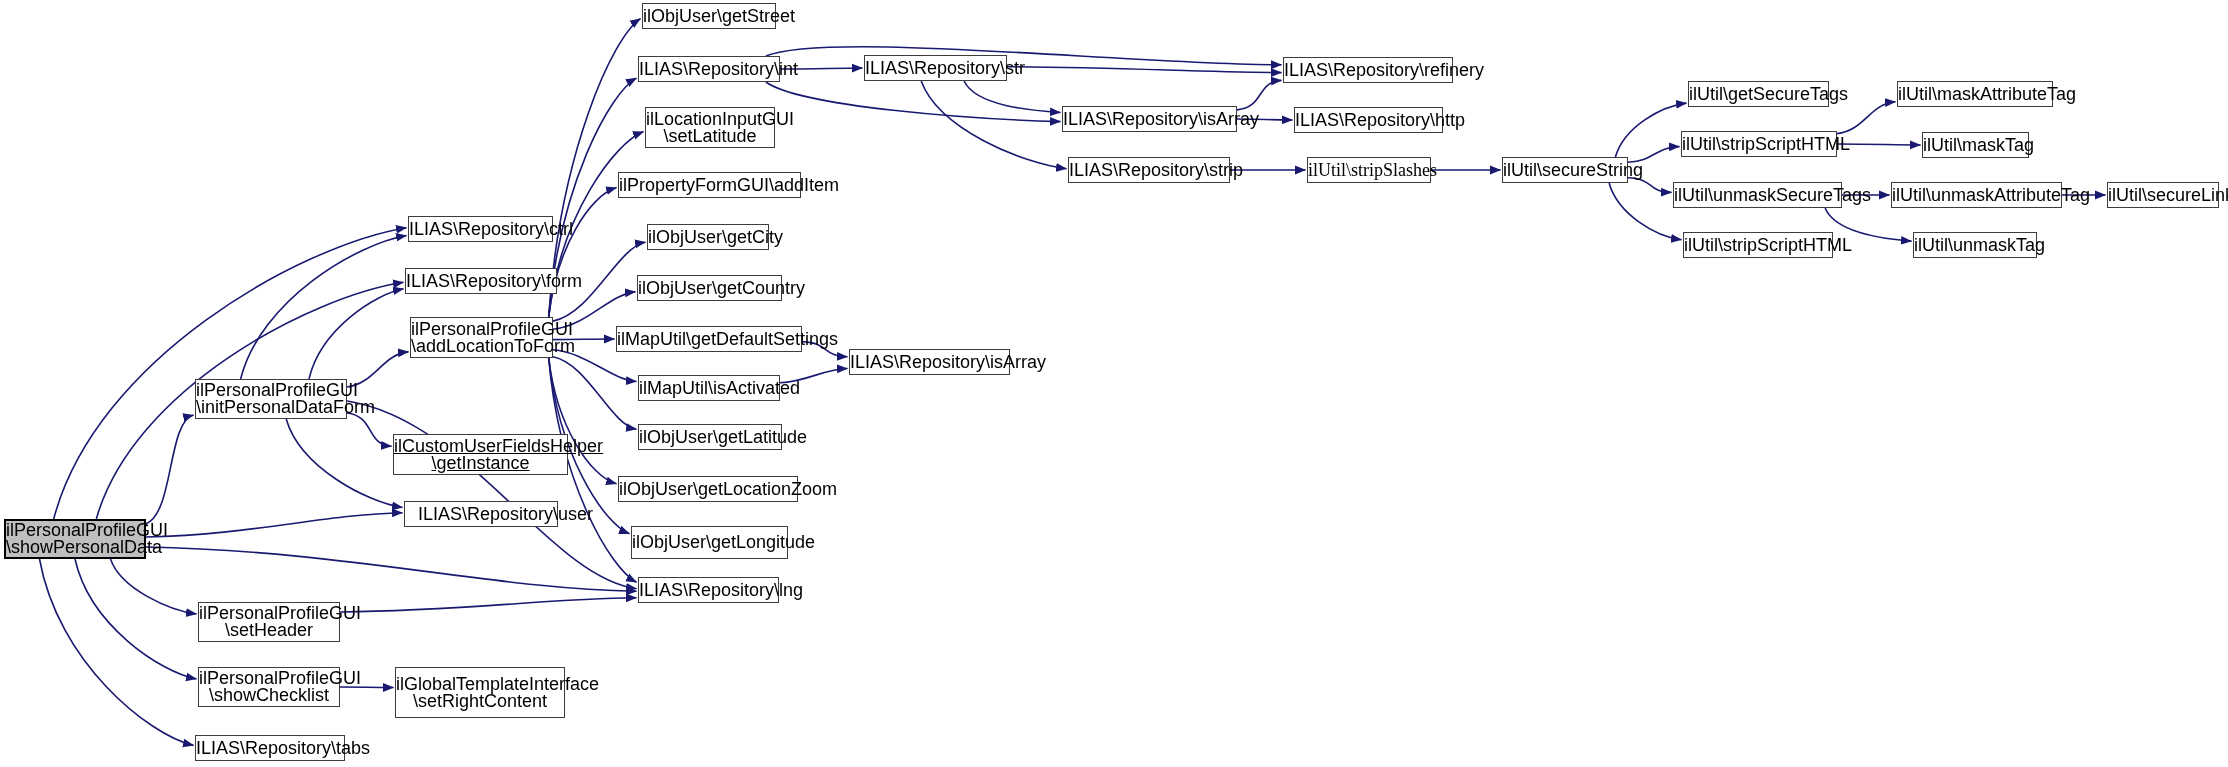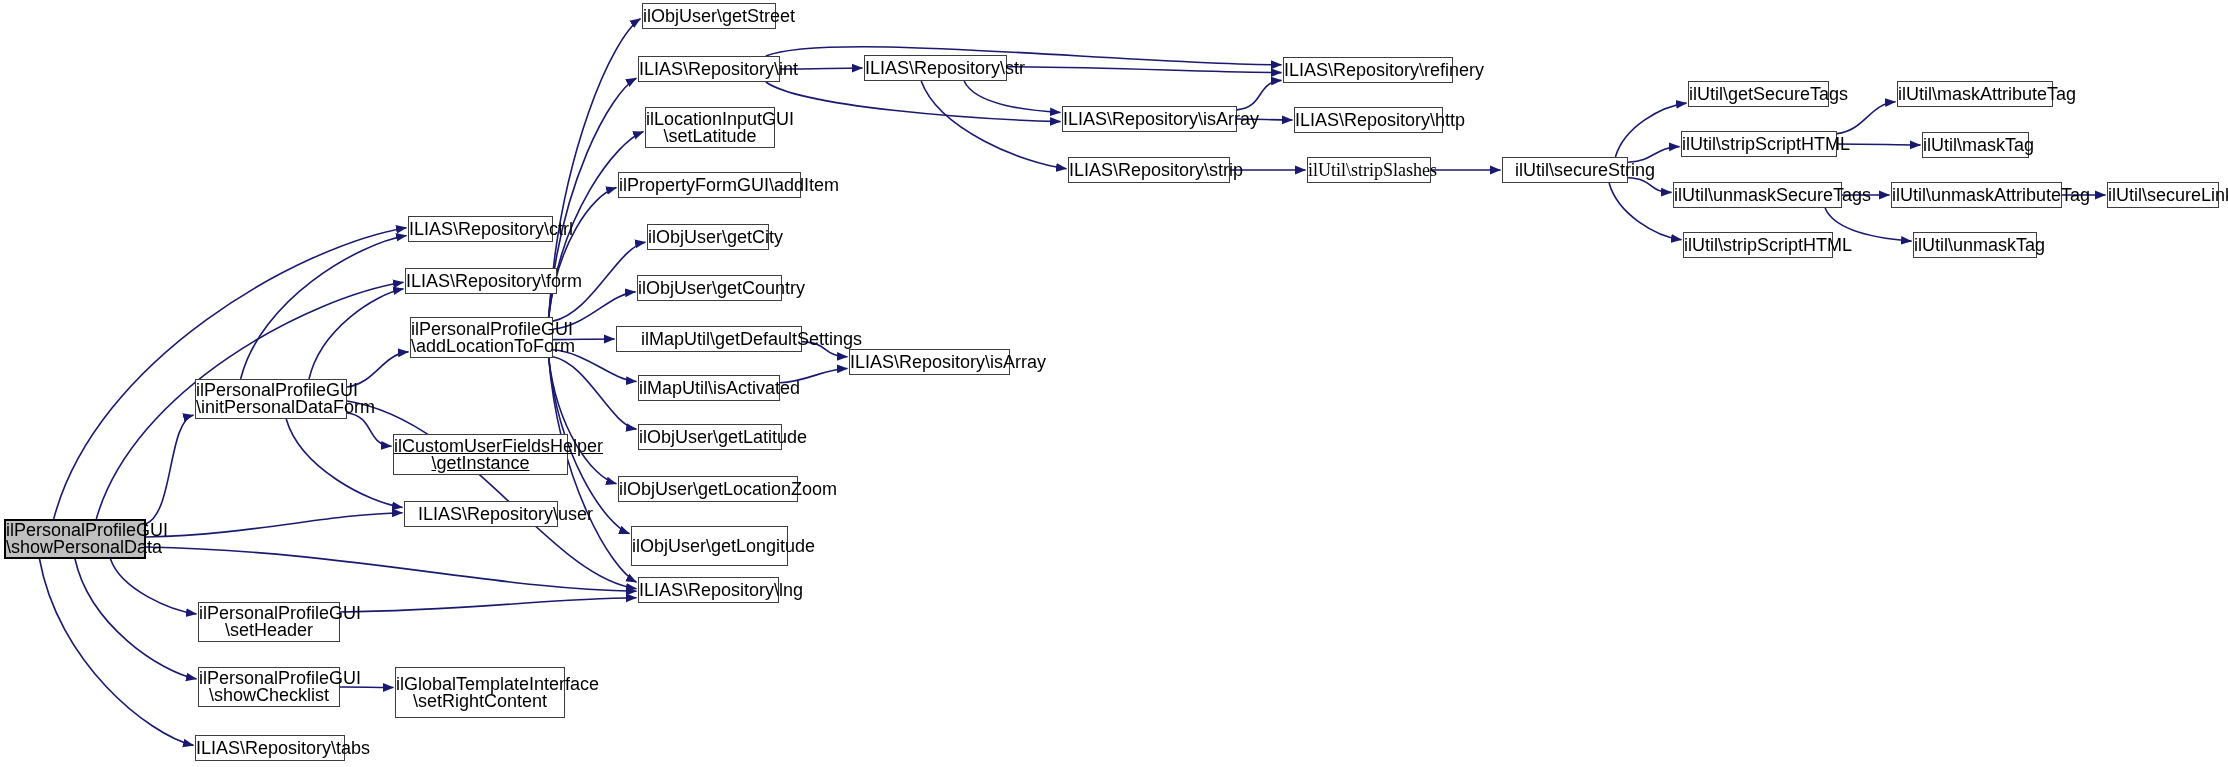--- a/index.html
+++ b/index.html
@@ -170,33 +170,33 @@
       </div>
       <div class="node" style="left: 618px; top: 172px; width: 183px; height: 26px;">
         <span>ilPropertyFormGUI\addItem</span>
       </div>
       <div class="node" style="left: 647px; top: 224px; width: 122px; height: 26px;">
         <span>ilObjUser\getCity</span>
       </div>
       <div class="node" style="left: 637px; top: 275px; width: 145px; height: 26px;">
         <span>ilObjUser\getCountry</span>
       </div>
-      <div class="node" style="left: 616px; top: 326px; width: 186px; height: 26px; padding-left: 24px;">
+      <div class="node" style="left: 616px; top: 326px; width: 186px; height: 26px;">
         <span>ilMapUtil\getDefaultSettings</span>
       </div>
       <div class="node" style="left: 638px; top: 375px; width: 142px; height: 26px;">
         <span>ilMapUtil\isActivated</span>
       </div>
       <div class="node" style="left: 638px; top: 424px; width: 144px; height: 26px;">
         <span>ilObjUser\getLatitude</span>
       </div>
       <div class="node" style="left: 618px; top: 476px; width: 180px; height: 26px;">
         <span>ilObjUser\getLocationZoom</span>
       </div>
-      <div class="node" style="left: 631px; top: 526px; width: 157px; height: 40px;">
+      <div class="node" style="left: 631px; top: 526px; width: 157px; height: 33px;">
         <span>ilObjUser\getLongitude</span>
       </div>
       <div class="node" style="left: 638px; top: 577px; width: 141px; height: 26px;">
         <span>ILIAS\Repository\lng</span>
       </div>
       <div class="node" style="left: 864px; top: 55px; width: 143px; height: 26px;">
         <span>ILIAS\Repository\str</span>
       </div>
       <div class="node" style="left: 1062px; top: 106px; width: 175px; height: 26px;">
         <span>ILIAS\Repository\isArray</span>
@@ -209,21 +209,21 @@
       </div>
       <div class="node" style="left: 1283px; top: 57px; width: 170px; height: 26px;">
         <span>ILIAS\Repository\refinery</span>
       </div>
       <div class="node" style="left: 1294px; top: 107px; width: 149px; height: 26px;">
         <span>ILIAS\Repository\http</span>
       </div>
       <div class="node" style="left: 1307px; top: 157px; width: 124px; height: 26px; font-family: Liberation Serif, serif;">
         <span>ilUtil\stripSlashes</span>
       </div>
-      <div class="node" style="left: 1502px; top: 157px; width: 126px; height: 26px; padding-left: 12px;">
+      <div class="node" style="left: 1502px; top: 157px; width: 126px; height: 26px;">
         <span>ilUtil\secureString</span>
       </div>
       <div class="node" style="left: 1688px; top: 81px; width: 141px; height: 26px;">
         <span>ilUtil\getSecureTags</span>
       </div>
       <div class="node" style="left: 1681px; top: 131px; width: 156px; height: 26px;">
         <span>ilUtil\stripScriptHTML</span>
       </div>
       <div class="node" style="left: 1673px; top: 182px; width: 169px; height: 26px;">
         <span>ilUtil\unmaskSecureTags</span>

